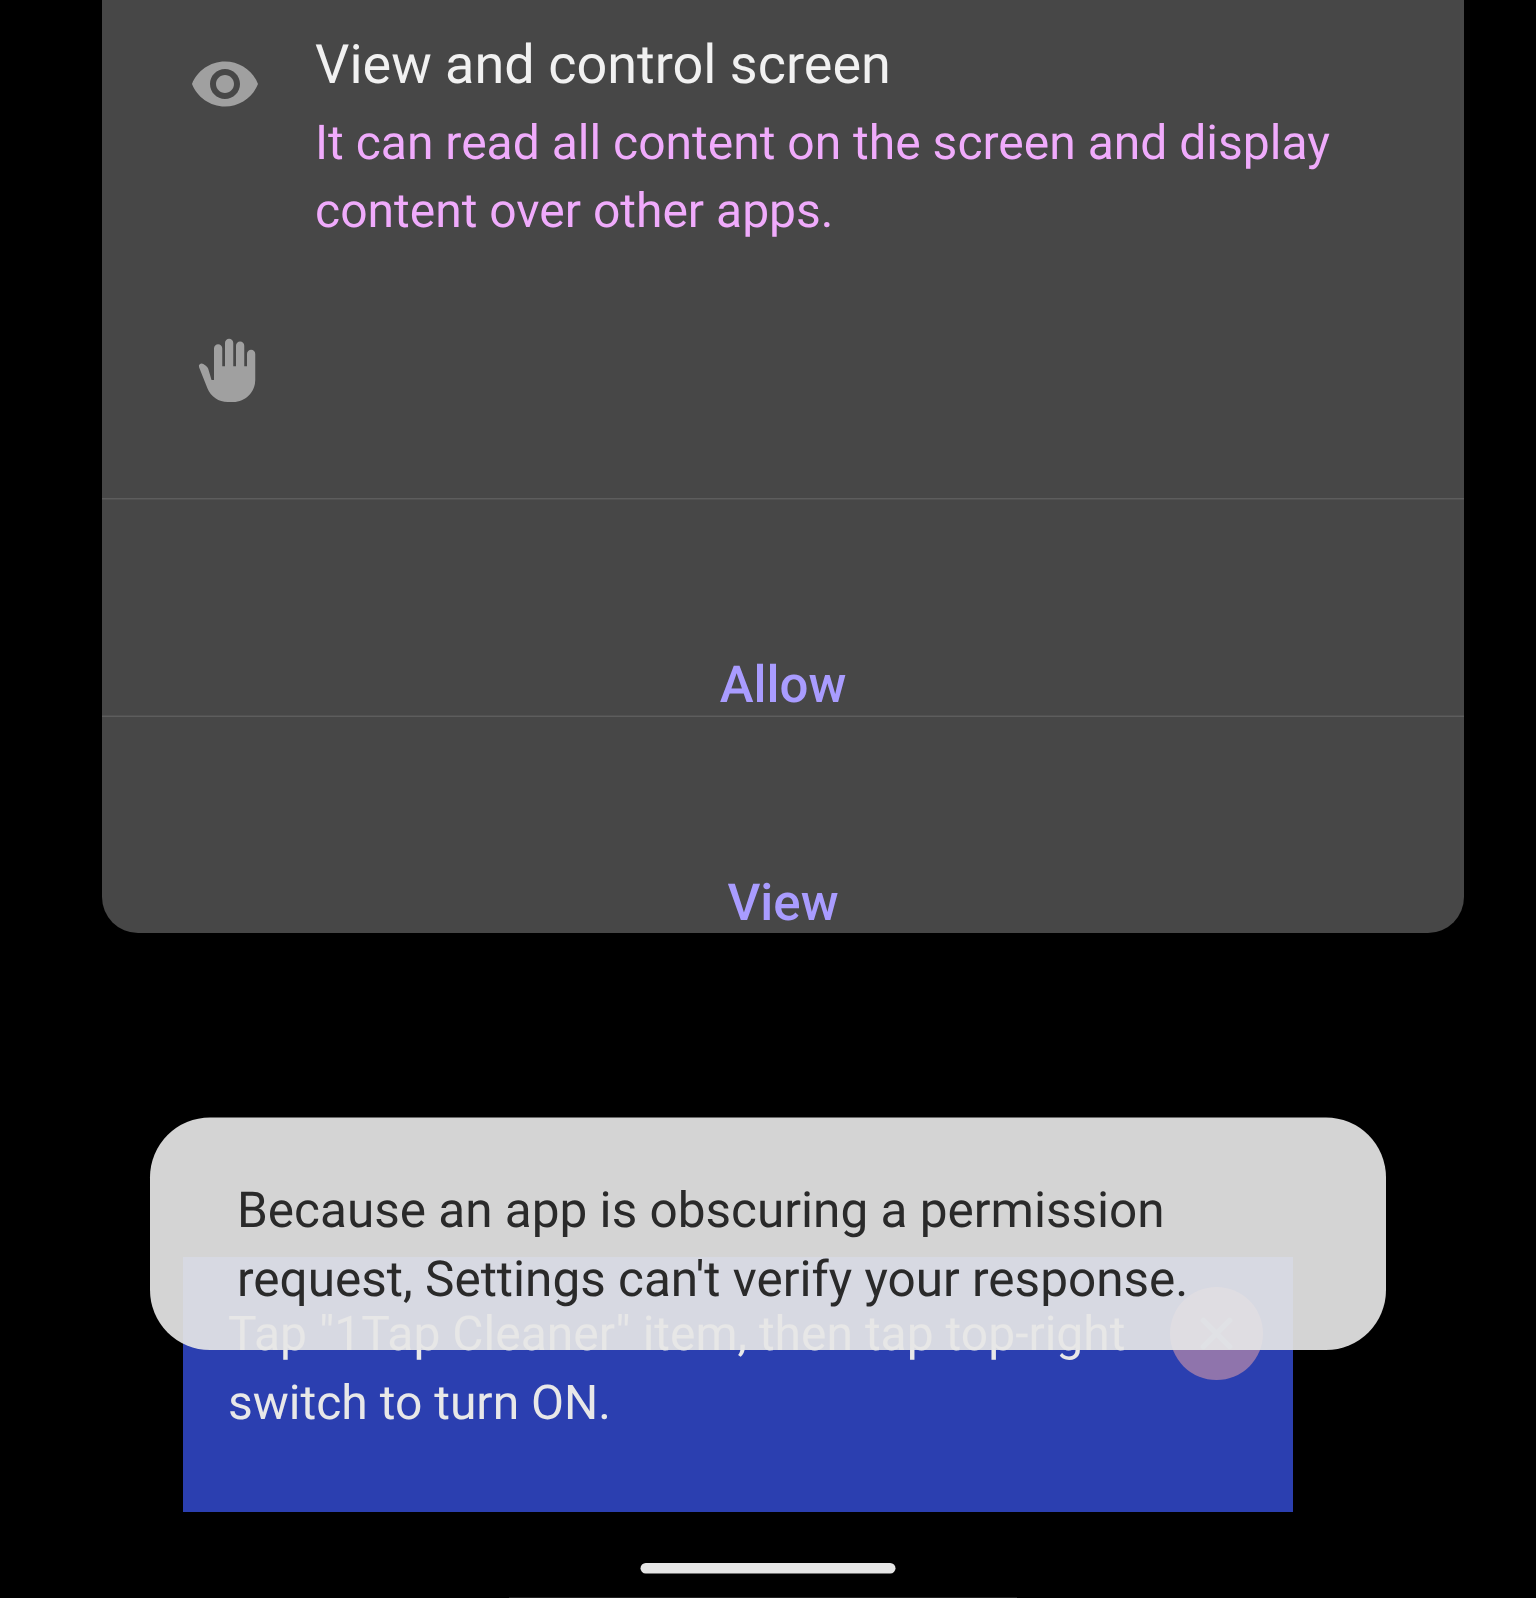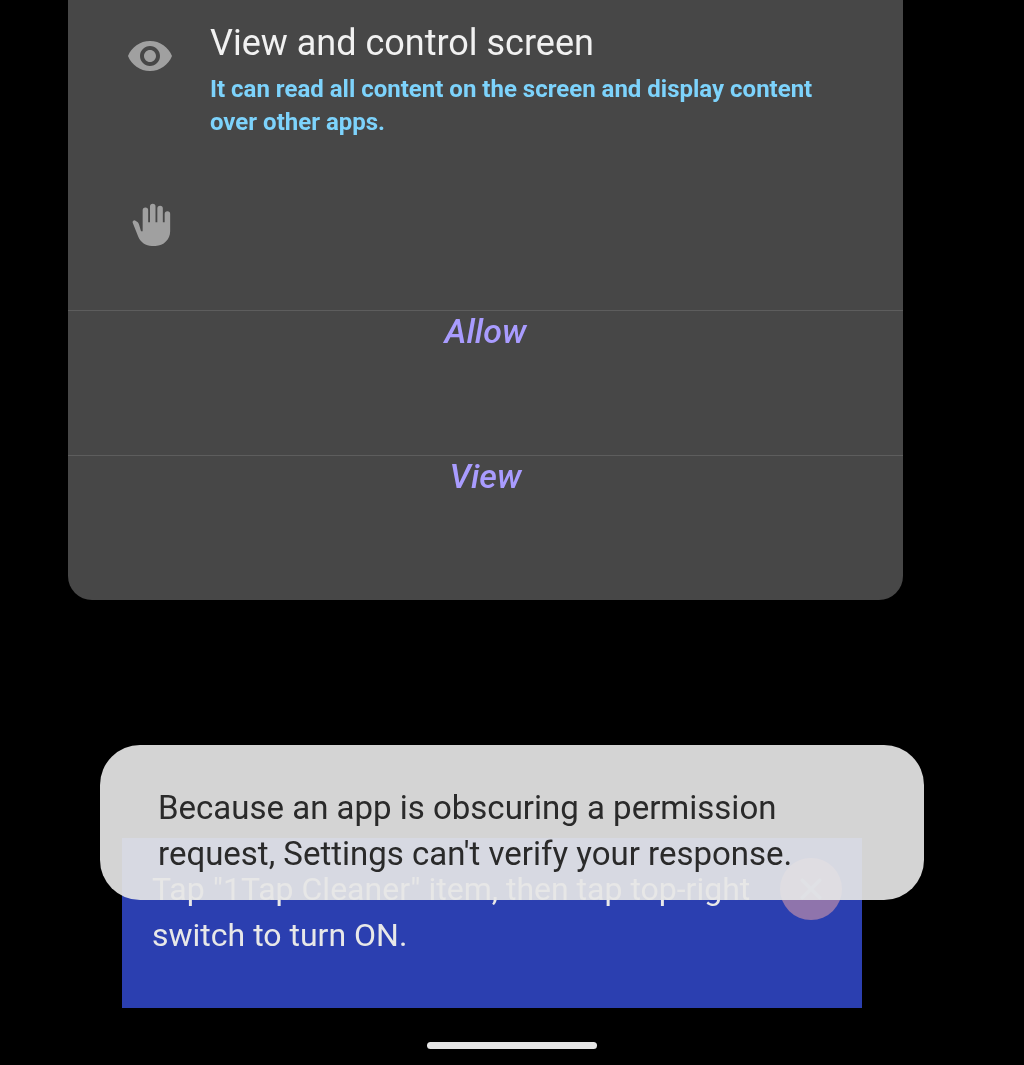--- a/index.html
+++ b/index.html
@@ -12,21 +12,21 @@
     height: 1065px;
     background: #000;
     font-family: Roboto, -apple-system, BlinkMacSystemFont, "Segoe UI", Arial, sans-serif;
     overflow: hidden;
     position: relative;
   }
   .dialog {
     position: absolute;
     left: 68px;
     top: 0;
-    width: 835px;
+    width: 908px;
     background: #474747;
     border-bottom-left-radius: 24px;
     border-bottom-right-radius: 24px;
   }
   .perm-body {
     padding: 0 0 34px 0;
   }
   .perm-item {
     display: flex;
     align-items: flex-start;
@@ -45,36 +45,35 @@
     padding-right: 10px;
   }
   .perm-title {
     color: #f1f1f1;
     font-size: 36px;
     font-weight: 400;
     line-height: 1.3;
     margin-bottom: 6px;
   }
   .perm-desc {
-    color: #7dd3fc;
-    font-size: 24px;
-    font-weight: 700;
+    color: #f0abfc;
+    font-size: 32px;
+    font-weight: 400;
     line-height: 1.4;
   }
   .btn-row {
     border-top: 1px solid #5d5d5d;
     height: 145px;
     display: flex;
-    align-items: flex-start;
+    align-items: flex-end;
     justify-content: center;
     color: #a99cff;
     font-size: 34px;
     font-weight: 500;
     cursor: pointer;
-    font-style: italic;
   }
   .overlay-blue {
     position: absolute;
     left: 122px;
     top: 838px;
     width: 740px;
     height: 170px;
     background: #2b3fb0;
     border-radius: 0;
     padding: 28px 90px 20px 30px;

